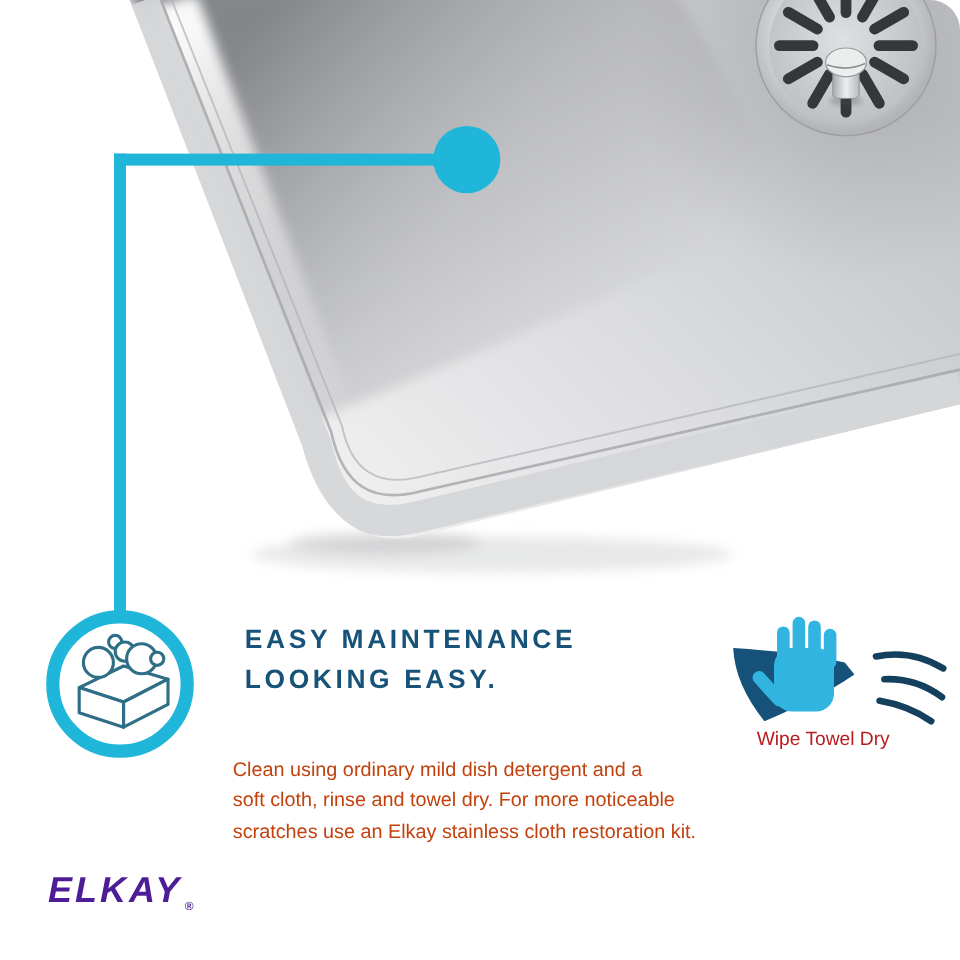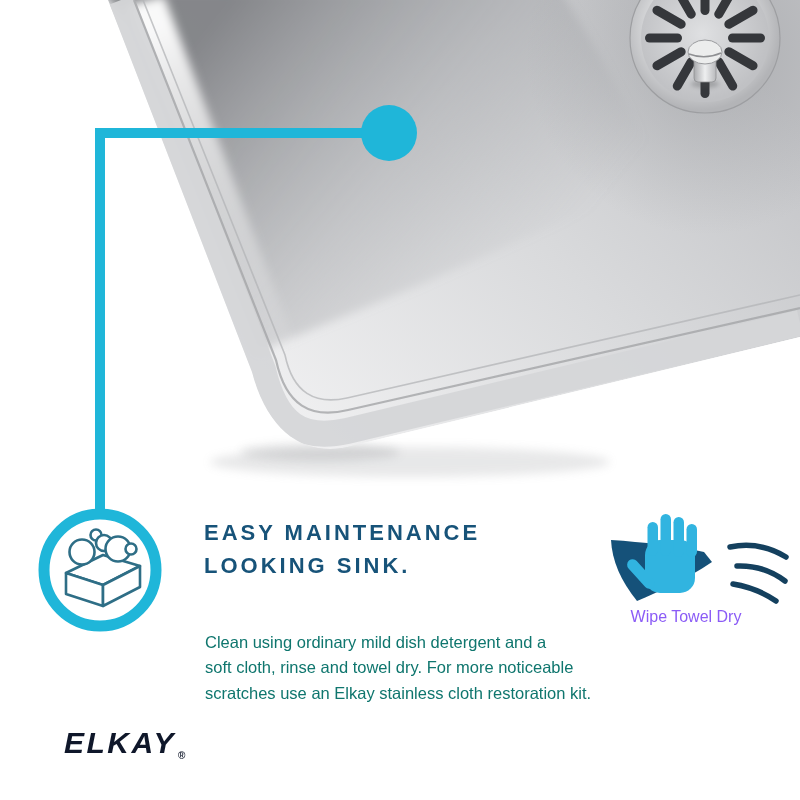--- a/index.html
+++ b/index.html
@@ -1,38 +1,39 @@
 <!DOCTYPE html>
 <html><head>
 <meta charset="utf-8">
 <style>
   html,body{margin:0;padding:0;background:#ffffff;}
   .canvas{
     position:relative;width:800px;height:800px;overflow:hidden;background:#ffffff;
     font-family:"Liberation Sans", sans-serif;
+    border-radius:25px;
   }
   .canvas svg{position:absolute;left:0;top:0;}
   .heading{
     position:absolute;left:204px;top:516px;
     color:#175379;font-size:22px;font-weight:700;letter-spacing:3px;
     line-height:33px;white-space:nowrap;
   }
   .bodytext{
-    position:absolute;left:205px;top:630px;
-    color:#0f766e;font-size:16.5px;font-weight:400;
+    position:absolute;left:194px;top:630px;
+    color:#c2410c;font-size:16.5px;font-weight:400;
     line-height:25.4px;white-space:nowrap;
   }
   .wipe-label{
     position:absolute;left:596px;top:608px;width:180px;text-align:center;
-    color:#8b5cf6;font-size:16px;white-space:nowrap;
+    color:#b91c1c;font-size:16px;white-space:nowrap;
   }
   .logo{
     position:absolute;left:40px;top:726px;
-    color:#0f172a;font-size:30px;font-weight:700;font-style:italic;
-    letter-spacing:2.5px;white-space:nowrap;margin-left:24px;
+    color:#4c1d95;font-size:30px;font-weight:700;font-style:italic;
+    letter-spacing:2.5px;white-space:nowrap;
   }
   .logo .rmark{
     font-size:10px;font-style:normal;font-weight:700;vertical-align:baseline;
     position:relative;top:6px;left:2px;letter-spacing:0;
   }
 </style>
 </head>
 <body>
 
 <div class="canvas">
@@ -161,21 +162,21 @@
       <g fill="none" stroke-width="5.5" stroke-linecap="round" stroke="#14405e">
         <path d="M 730 547 Q 760 541 786 557" fill="none"></path>
         <path d="M 737 566 Q 764 565 785 581" fill="none"></path>
         <path d="M 733 584 Q 757 588 776 601" fill="none"></path>
       </g>
     </g>
   </svg>
 
   <div class="heading">
     <div>EASY MAINTENANCE</div>
-    <div>LOOKING SINK.</div>
+    <div>LOOKING EASY.</div>
   </div>
 
   <div class="bodytext">
     <div>Clean using ordinary mild dish detergent and a</div>
     <div>soft cloth, rinse and towel dry. For more noticeable</div>
     <div>scratches use an Elkay stainless cloth restoration kit.</div>
   </div>
 
   <div class="wipe-label">Wipe Towel Dry</div>
 

